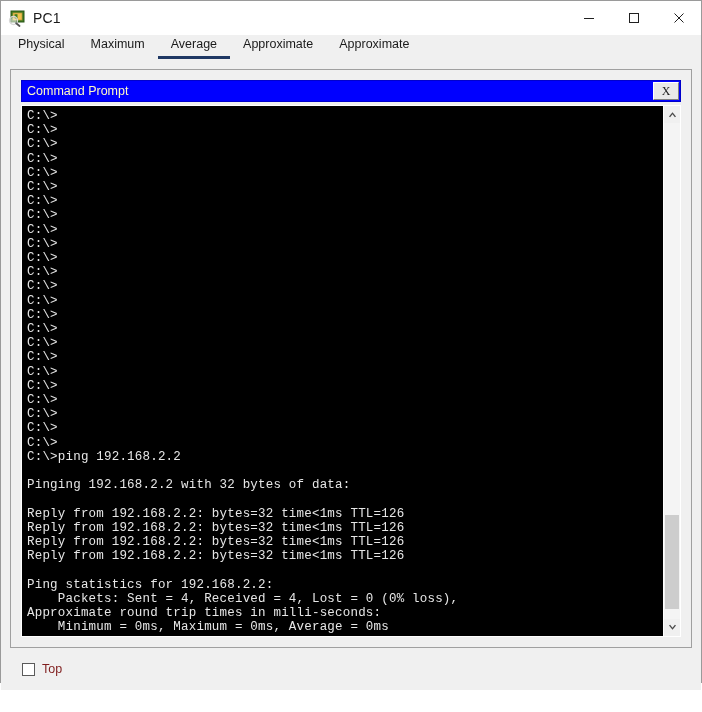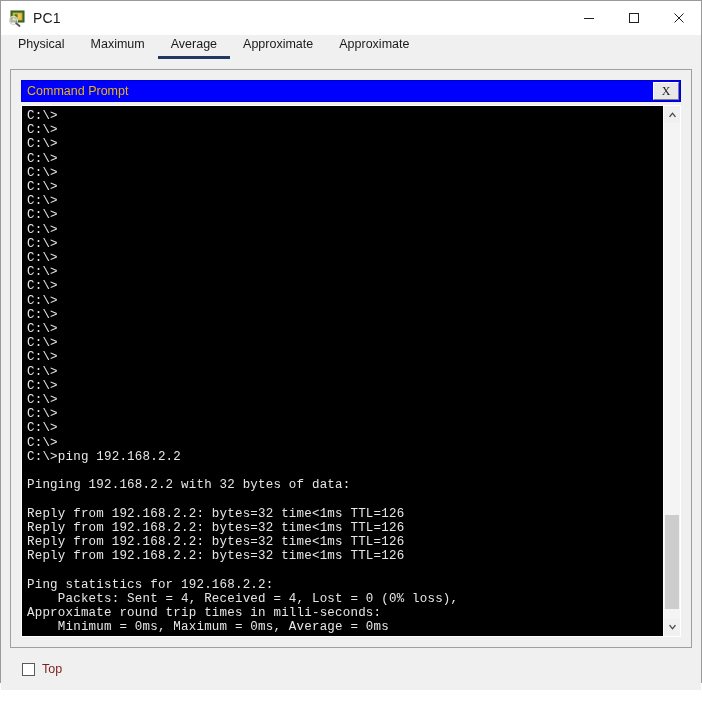--- a/index.html
+++ b/index.html
@@ -109,21 +109,21 @@
     height: 22px;
     background: #0000ff;
     border: 1px solid #0000cc;
     box-sizing: border-box;
     display: flex;
     align-items: center;
     flex: 0 0 auto;
     position: relative;
   }
   #cmd-caption-title {
-    color: #eab308;
+    color: #fef9c3;
     font-size: 12.5px;
     padding-left: 5px;
     line-height: 14px;
   }
   #cmd-close-btn {
     position: absolute;
     right: 1px;
     top: 1px;
     width: 26px;
     height: 18px;

